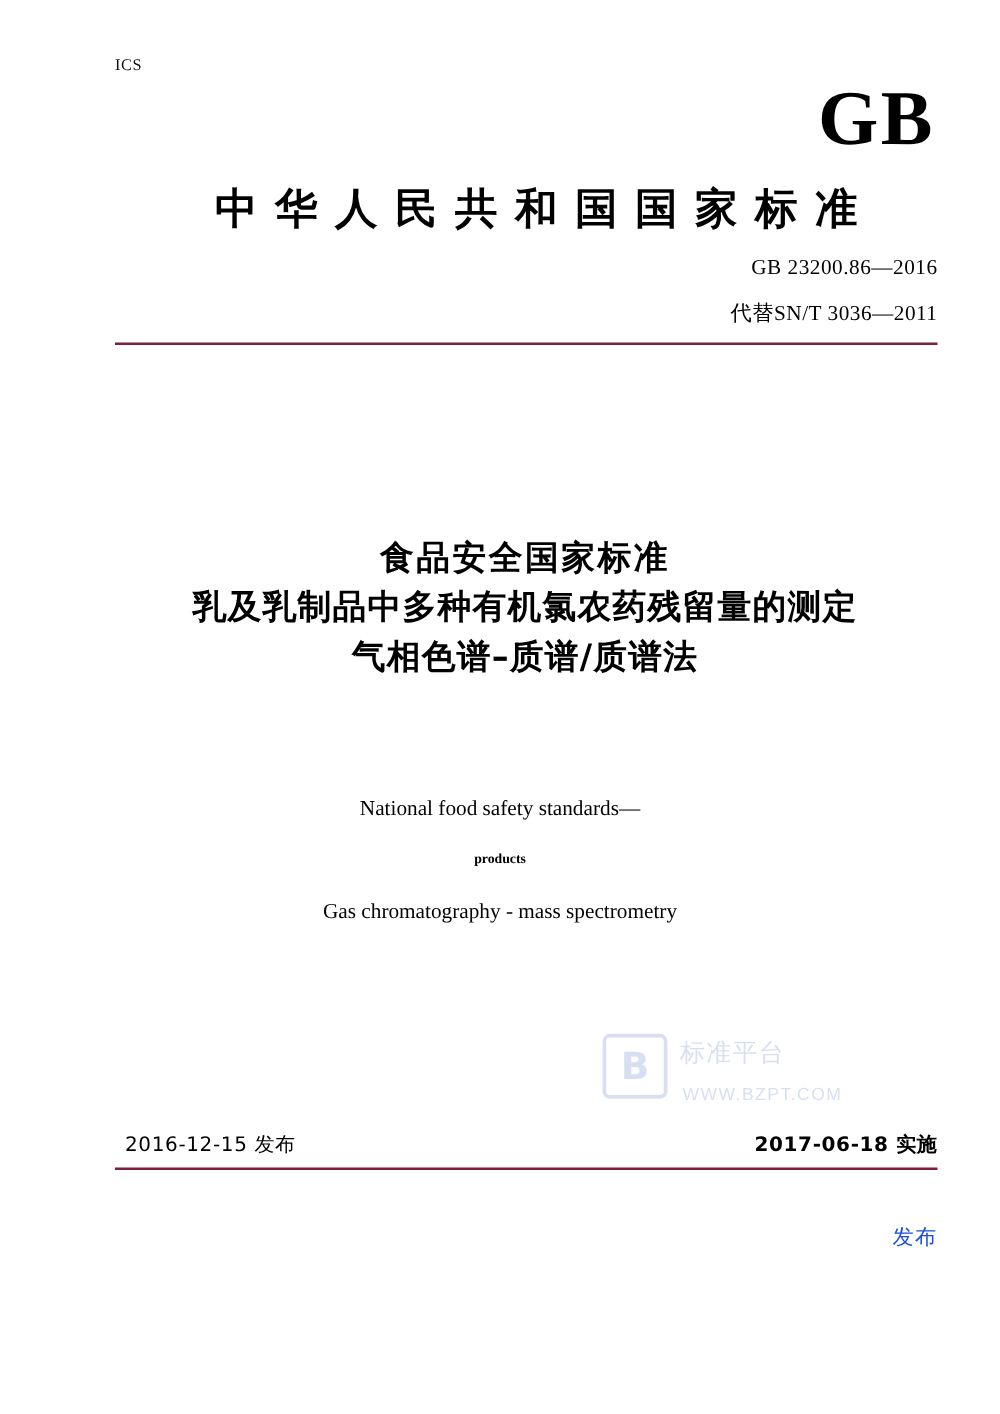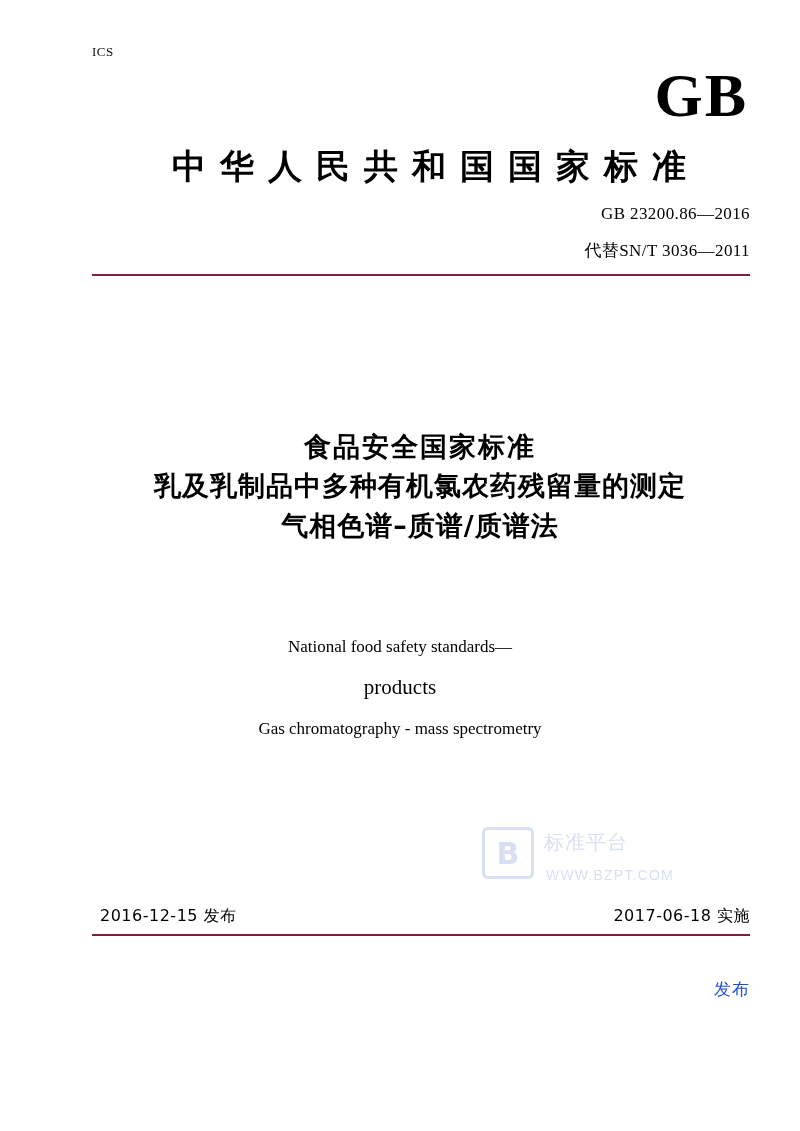--- a/index.html
+++ b/index.html
@@ -121,22 +121,23 @@
   }
   .en-title .e1 {
     font-size: 17px;
     line-height: 41px;
   }
   .en-title .e2 {
     font-size: 17px;
     line-height: 41px;
   }
   .en-title .e3 {
-    font-size: 21px;
-    line-height: 41px;
+    font-size: 11px;
+    line-height: 41px;
+    font-weight: bold;
   }
   .en-title .e4 {
     font-size: 17px;
     line-height: 41px;
   }
 
   
   .watermark {
     position: absolute;
     right: 58px;
@@ -191,20 +192,21 @@
     font-size: 16px;
     letter-spacing: 0.5px;
   }
   .date-impl {
     position: absolute;
     right: 50px;
     top: 900px;
     font-family: "DejaVu Sans", sans-serif;
     font-size: 16px;
     letter-spacing: 0.5px;
+    font-weight: bold;
   }
   .rule-bottom {
     position: absolute;
     left: 92px;
     right: 50px;
     top: 928px;
     height: 2px;
     background: #7e1f3d;
   }
 

